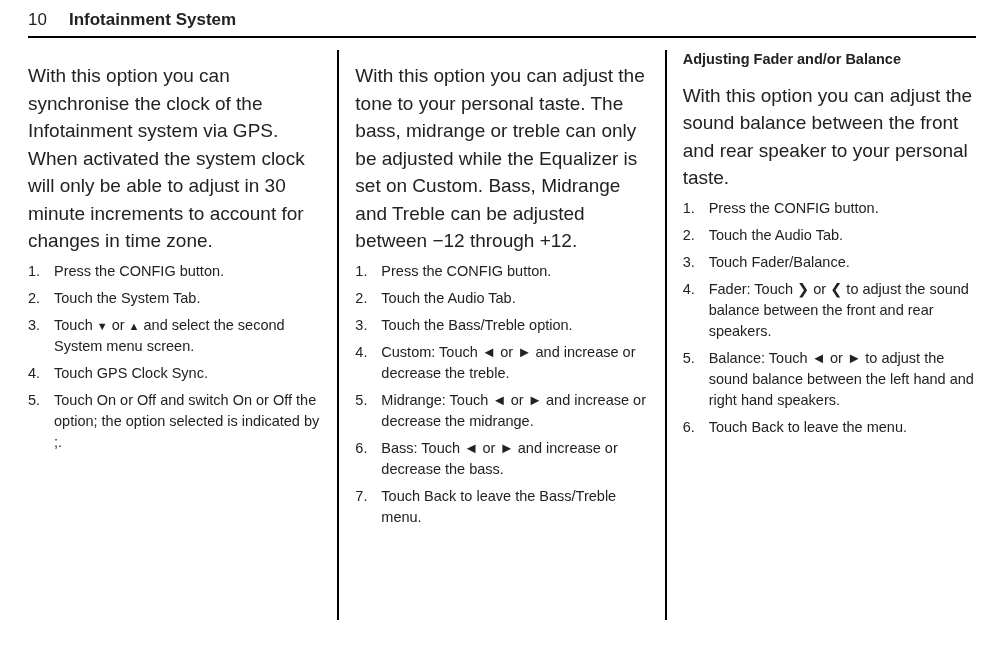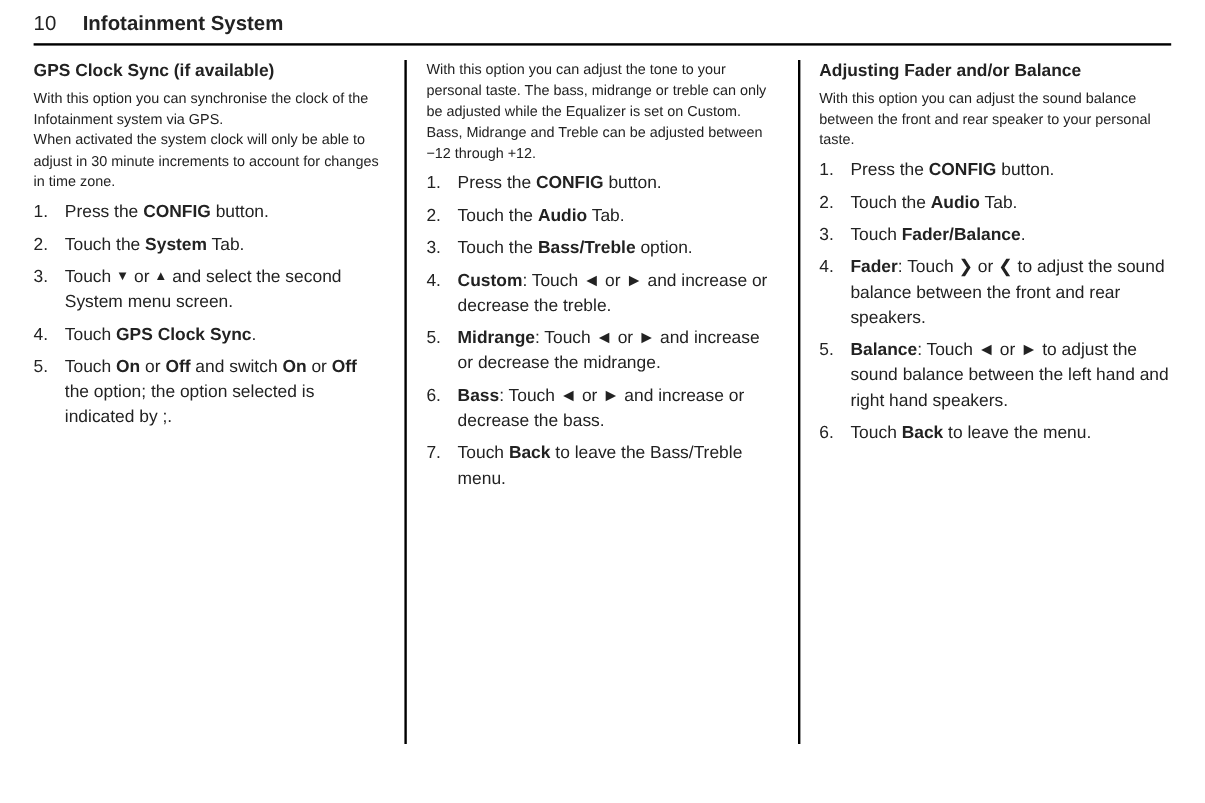--- a/index.html
+++ b/index.html
@@ -48,64 +48,64 @@
       flex-shrink: 0;
       height: 570px;
     }
     .subhead {
       font-weight: bold;
       font-size: 14.5px;
       margin-bottom: 4px;
       line-height: 1.35;
     }
     .para {
-      font-size: 12px;
+      font-size: 19px;
       line-height: 1.45;
       margin-bottom: 6px;
+      margin-top: 12px;
     }
     ol {
       list-style: none;
       counter-reset: item;
       padding-left: 0;
     }
     ol > li {
       counter-increment: item;
       position: relative;
       padding-left: 26px;
       font-size: 14.5px;
       line-height: 1.45;
       margin-bottom: 6px;
     }
     ol > li::before {
       content: counter(item) ".";
       position: absolute;
       left: 0;
       top: 0;
     }
-    .b { font-weight: bold; }
+    .b { font-weight: normal; }
     .arrow { font-family: Arial, sans-serif; }
     .tri {
       display: inline-block;
       font-size: 11px;
       vertical-align: middle;
       line-height: 1;
     }
   </style>
 </head>
 <body>
 
 <div class="header">
   <span class="page-num">10</span>
   <span class="title">Infotainment System</span>
 </div>
 
 <div class="columns">
 
   <div class="col">
-    <div class="subhead">GPS Clock Sync (if available)</div>
     <div class="para">With this option you can synchronise the clock of the Infotainment system via GPS.<br>When activated the system clock will only be able to adjust in 30 minute increments to account for changes in time zone.</div>
     <ol>
       <li><span>Press the </span><span class="b">CONFIG</span><span> button.</span></li>
       <li><span>Touch the </span><span class="b">System</span><span> Tab.</span></li>
       <li><span>Touch </span><span class="tri">▼</span><span> or </span><span class="tri">▲</span><span> and select the second System menu screen.</span></li>
       <li><span>Touch </span><span class="b">GPS Clock Sync</span><span>.</span></li>
       <li><span>Touch </span><span class="b">On</span><span> or </span><span class="b">Off</span><span> and switch </span><span class="b">On</span><span> or </span><span class="b">Off</span><span> the option; the option selected is indicated by ;.</span></li>
     </ol>
   </div>
 

